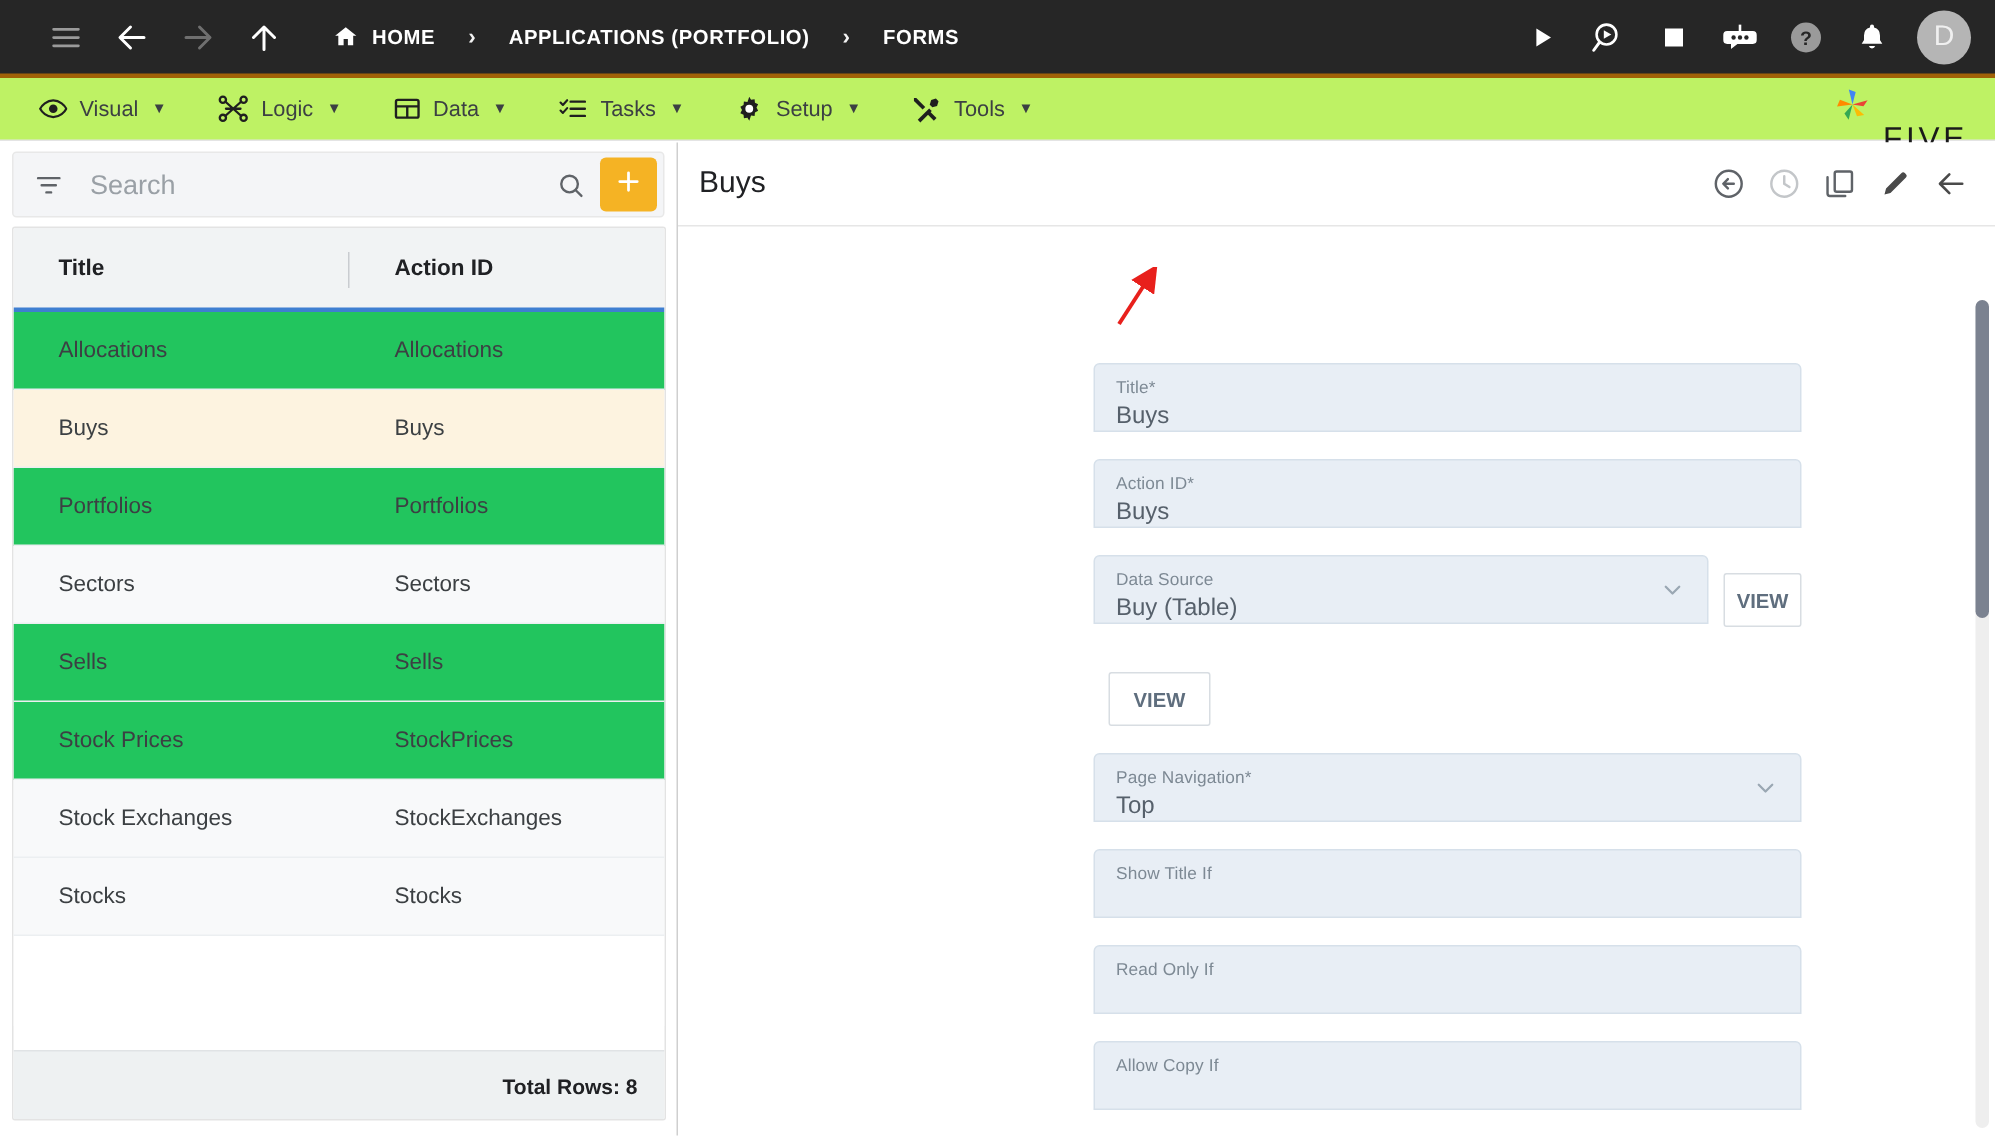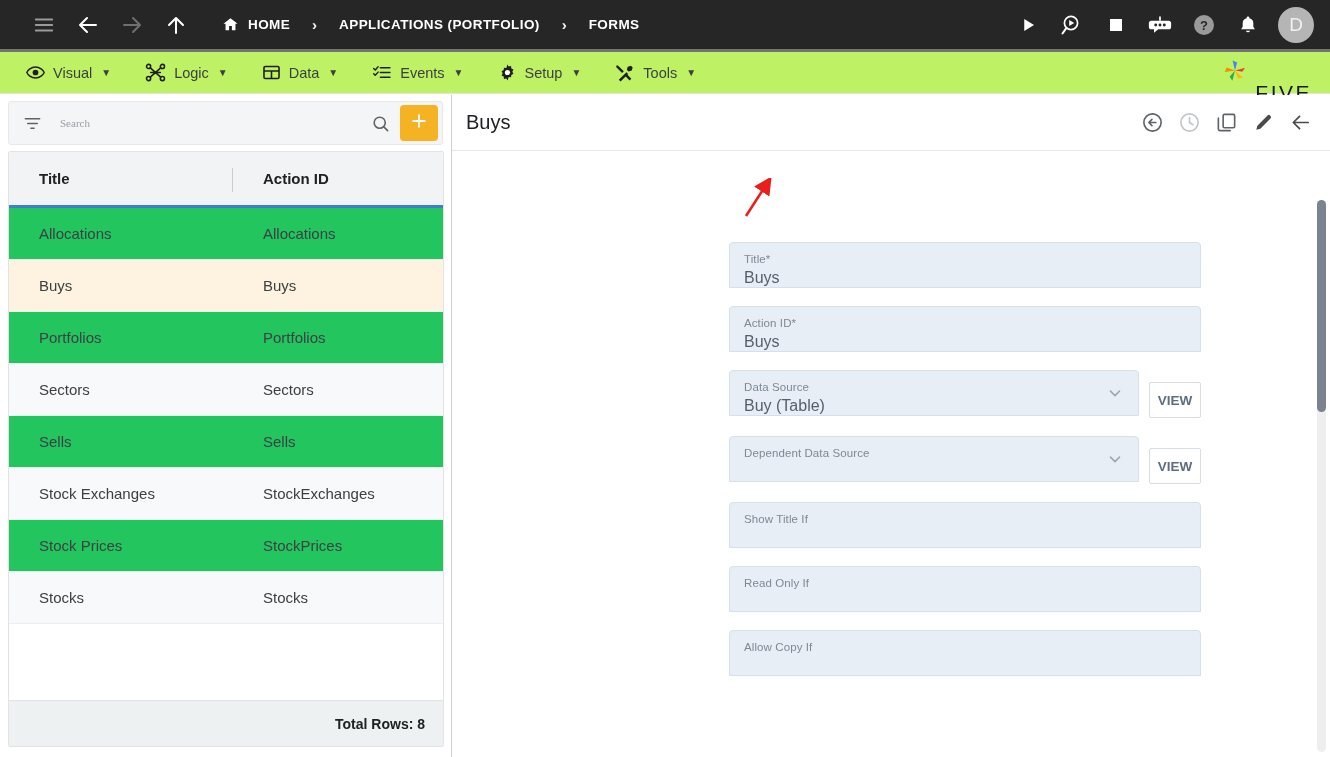--- a/index.html
+++ b/index.html
@@ -9,21 +9,21 @@
     background: #ffffff;
     overflow: hidden;
   }
 
   
   .topbar {
     position: absolute; top: 0; left: 0;
     width: 1330px; height: 52px;
     background: #262626;
     display: flex; align-items: center;
-    border-bottom: 3px solid #737373;
+    border-bottom: 3px solid #a16207;
   }
   .topbar-left { display: flex; align-items: center; padding-left: 22px; gap: 0; }
   .tb-icon {
     width: 44px; height: 40px;
     display: flex; align-items: center; justify-content: center;
     color: #ffffff; cursor: pointer;
   }
   .tb-icon.dim { color: #6f6f6f; }
   .tb-icon svg { display: block; }
 
@@ -92,22 +92,22 @@
     background: #ffffff;
   }
   .search-row {
     margin: 6px 8px 0 8px; height: 44px;
     background: #f4f5f7; border: 1px solid #e8e8e8; border-radius: 3px;
     display: flex; align-items: center; padding: 0 4px 0 14px;
   }
   .filter-ico { color: #5f6368; display: flex; cursor: pointer; }
   .search-input {
     flex: 1; border: 0; background: transparent; outline: none;
-    font-size: 11px; color: #1d4ed8; padding-left: 18px;
-    font-family: Liberation Serif, serif;
+    font-size: 18px; color: #1d4ed8; padding-left: 18px;
+    font-family: Liberation Sans, sans-serif;
   }
   .search-input::placeholder { color: #9aa0a6; }
   .search-ico { color: #5f6368; display: flex; padding: 0 10px; cursor: pointer; }
   .plus-btn {
     width: 38px; height: 36px; background: #f5b324; border-radius: 4px;
     display: flex; align-items: center; justify-content: center;
     color: #ffffff; cursor: pointer;
   }
 
   .grid-wrap {
@@ -363,21 +363,21 @@
     <span class="caret">▼</span>
   </div>
 
   <div class="menu-item">
     <span class="menu-ico">
       <svg width="20" height="19" viewBox="0 0 24 24">
         <path d="M1.5 6.8l2 2 3.6-4M1.5 13.5l2 2 3.6-4" fill="none" stroke="#1f1f1f" stroke-width="1.8" stroke-linecap="round" stroke-linejoin="round"></path>
         <path d="M10 6h12M10 12h12M10 18h12" stroke="#1f1f1f" stroke-width="2" stroke-linecap="round"></path>
       </svg>
     </span>
-    <span>Events</span>
+    <span>Tasks</span>
     <span class="caret">▼</span>
   </div>
 
   <div class="menu-item">
     <span class="menu-ico">
       <svg width="19" height="19" viewBox="0 0 24 24">
         <path d="M12 1.8l1.5 2.6 3-.5.3 3 2.7 1.4-1.4 2.7 1.4 2.7-2.7 1.4-.3 3-3-.5L12 22.2l-1.5-2.6-3 .5-.3-3-2.7-1.4 1.4-2.7-1.4-2.7 2.7-1.4.3-3 3 .5z" fill="#1f1f1f"></path>
         <circle cx="12" cy="12" r="3.3" fill="#ffffff"></circle>
       </svg>
     </span>
@@ -457,27 +457,27 @@
         <div class="cell cell-action">Portfolios</div>
       </div>
       <div class="grid-row even">
         <div class="cell cell-title">Sectors</div>
         <div class="cell cell-action">Sectors</div>
       </div>
       <div class="grid-row odd">
         <div class="cell cell-title">Sells</div>
         <div class="cell cell-action">Sells</div>
       </div>
+      <div class="grid-row odd">
+        <div class="cell cell-title">Stock Prices</div>
+        <div class="cell cell-action">StockPrices</div>
+      </div>
       <div class="grid-row even">
         <div class="cell cell-title">Stock Exchanges</div>
         <div class="cell cell-action">StockExchanges</div>
-      </div>
-      <div class="grid-row odd">
-        <div class="cell cell-title">Stock Prices</div>
-        <div class="cell cell-action">StockPrices</div>
       </div>
       <div class="grid-row even">
         <div class="cell cell-title">Stocks</div>
         <div class="cell cell-action">Stocks</div>
       </div>
       <div class="grid-filler"></div>
 
       <div class="grid-foot">Total Rows: 8</div>
     </div>
   </div>
@@ -543,32 +543,34 @@
             <span class="chev">
               <svg width="18" height="18" viewBox="0 0 24 24">
                   <path d="M6 9.5l6 6 6-6" fill="none" stroke="#9aa7b3" stroke-width="2" stroke-linecap="round" stroke-linejoin="round"></path>
                 </svg>
             </span>
           </div>
           <div class="view-btn">VIEW</div>
         </div>
 
         <div class="field-row">
+          <div class="view-btn">VIEW</div>
+        </div>
+
+        <div class="field-row">
           <div class="field tall">
-            <div class="fl">Dependent Data Source</div>
-            <div class="fv"></div>
+            <div class="fl"><span>Page Navigation</span><span class="req">*</span></div>
+            <div class="fv">Top</div>
             <span class="chev">
               <svg width="18" height="18" viewBox="0 0 24 24">
                   <path d="M6 9.5l6 6 6-6" fill="none" stroke="#9aa7b3" stroke-width="2" stroke-linecap="round" stroke-linejoin="round"></path>
                 </svg>
             </span>
           </div>
-          <div class="view-btn">VIEW</div>
-        </div>
-
+        </div>
 
         <div class="field-row">
           <div class="field box">
             <div class="fl">Show Title If</div>
             <div class="fv"></div>
           </div>
         </div>
 
         <div class="field-row">
           <div class="field box">

